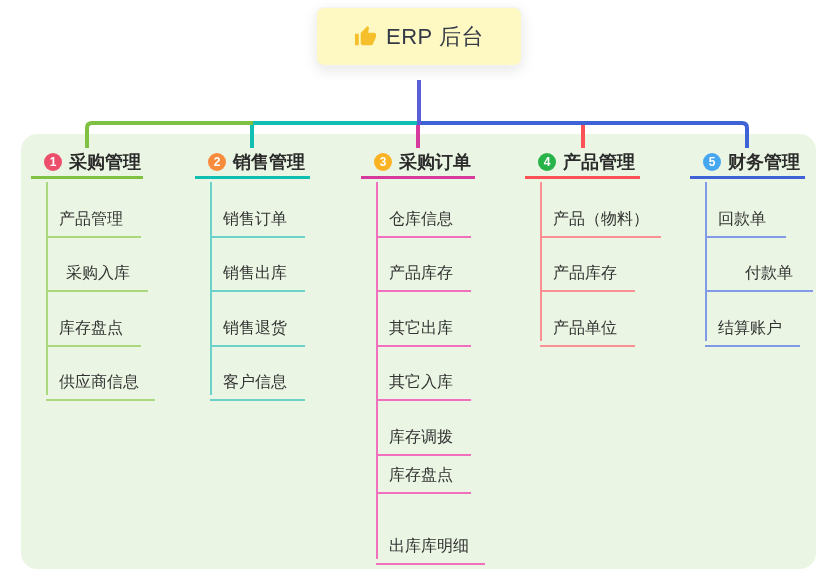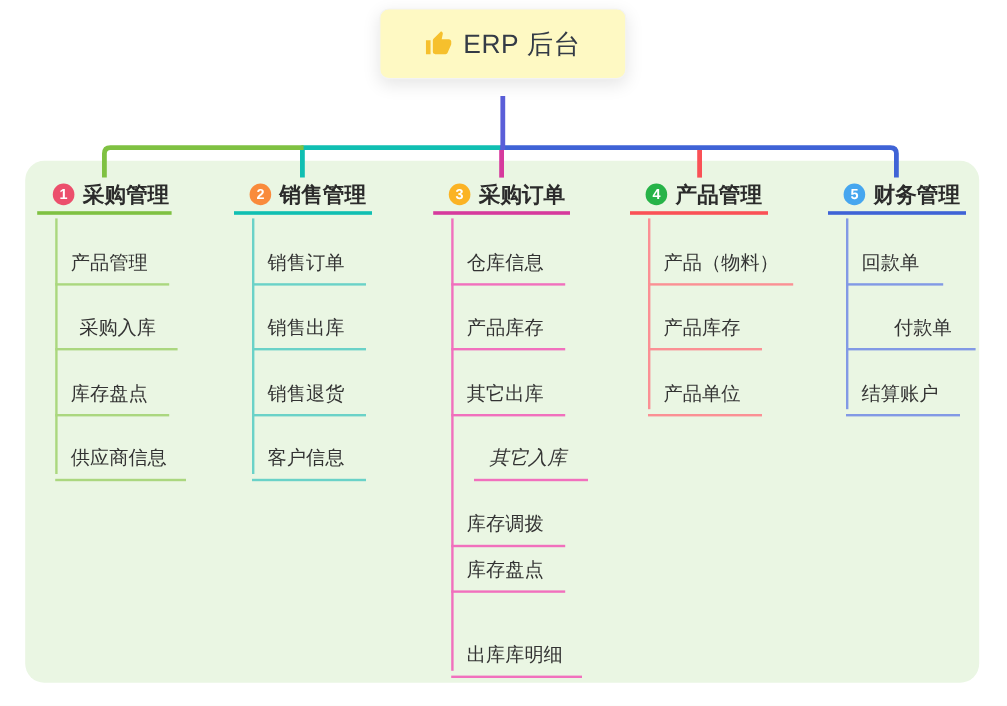--- a/index.html
+++ b/index.html
@@ -158,21 +158,21 @@
   <div class="child" style="left: 210px; top: 363px; width: 82px; border-bottom-color: rgb(106, 210, 200);">客户信息</div>
 
   <div class="branch-title" style="left: 361px; width: 114px; border-bottom-color: rgb(214, 58, 157);">
     <span class="badge" style="background-color: rgb(251, 179, 36);">3</span>
     <span class="branch-label">采购订单</span>
   </div>
   <div class="vline" style="left: 376px; top: 182px; height: 377px; background-color: rgb(241, 112, 189);"></div>
   <div class="child" style="left: 376px; top: 200px; width: 82px; border-bottom-color: rgb(241, 112, 189);">仓库信息</div>
   <div class="child" style="left: 376px; top: 254px; width: 82px; border-bottom-color: rgb(241, 112, 189);">产品库存</div>
   <div class="child" style="left: 376px; top: 309px; width: 82px; border-bottom-color: rgb(241, 112, 189);">其它出库</div>
-  <div class="child" style="left: 395px; top: 363px; width: 82px; border-bottom-color: rgb(241, 112, 189); font-style: italic;">其它入库</div>
+  <div class="child" style="left: 376px; top: 363px; width: 82px; border-bottom-color: rgb(241, 112, 189);">其它入库</div>
   <div class="child" style="left: 376px; top: 418px; width: 82px; border-bottom-color: rgb(241, 112, 189);">库存调拨</div>
   <div class="child" style="left: 376px; top: 456px; width: 82px; border-bottom-color: rgb(241, 112, 189); text-align: right;">库存盘点</div>
   <div class="child" style="left: 376px; top: 527px; width: 96px; border-bottom-color: rgb(241, 112, 189);">出库库明细</div>
 
   <div class="branch-title" style="left: 525px; width: 115px; border-bottom-color: rgb(250, 81, 86);">
     <span class="badge" style="background-color: rgb(39, 179, 72);">4</span>
     <span class="branch-label">产品管理</span>
   </div>
   <div class="vline" style="left: 540px; top: 182px; height: 159px; background-color: rgb(251, 144, 148);"></div>
   <div class="child" style="left: 540px; top: 200px; width: 108px; border-bottom-color: rgb(251, 144, 148);">产品（物料）</div>

